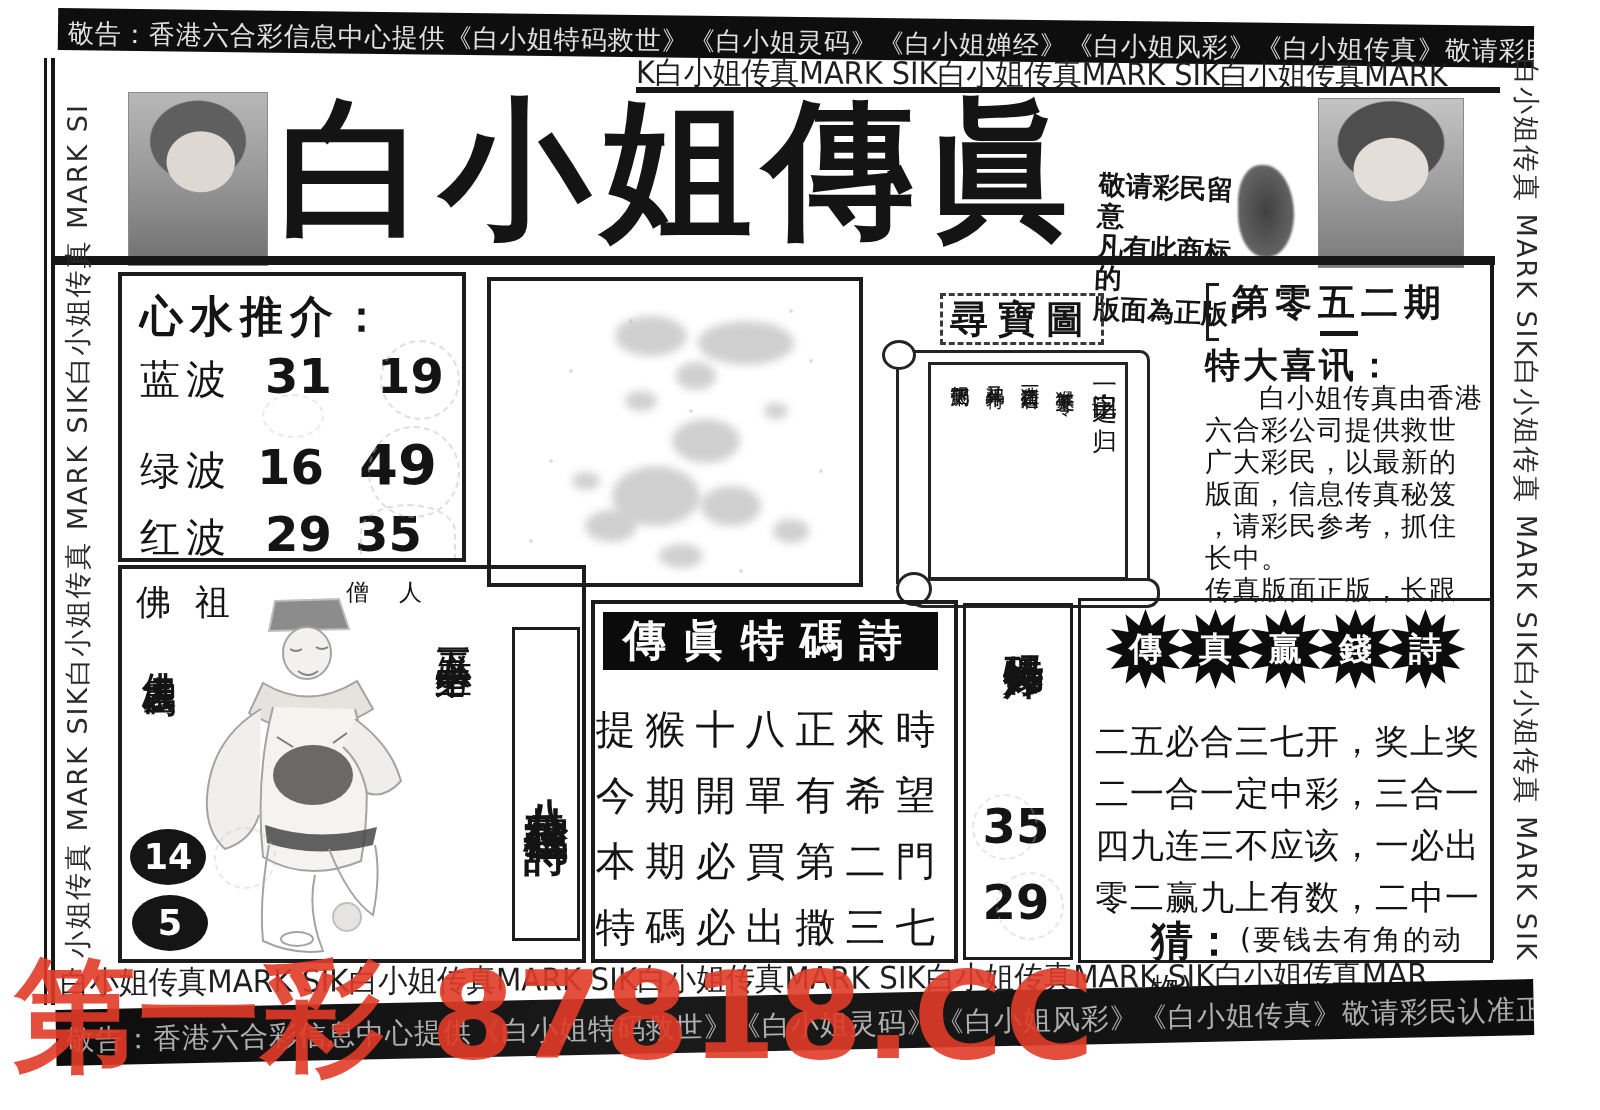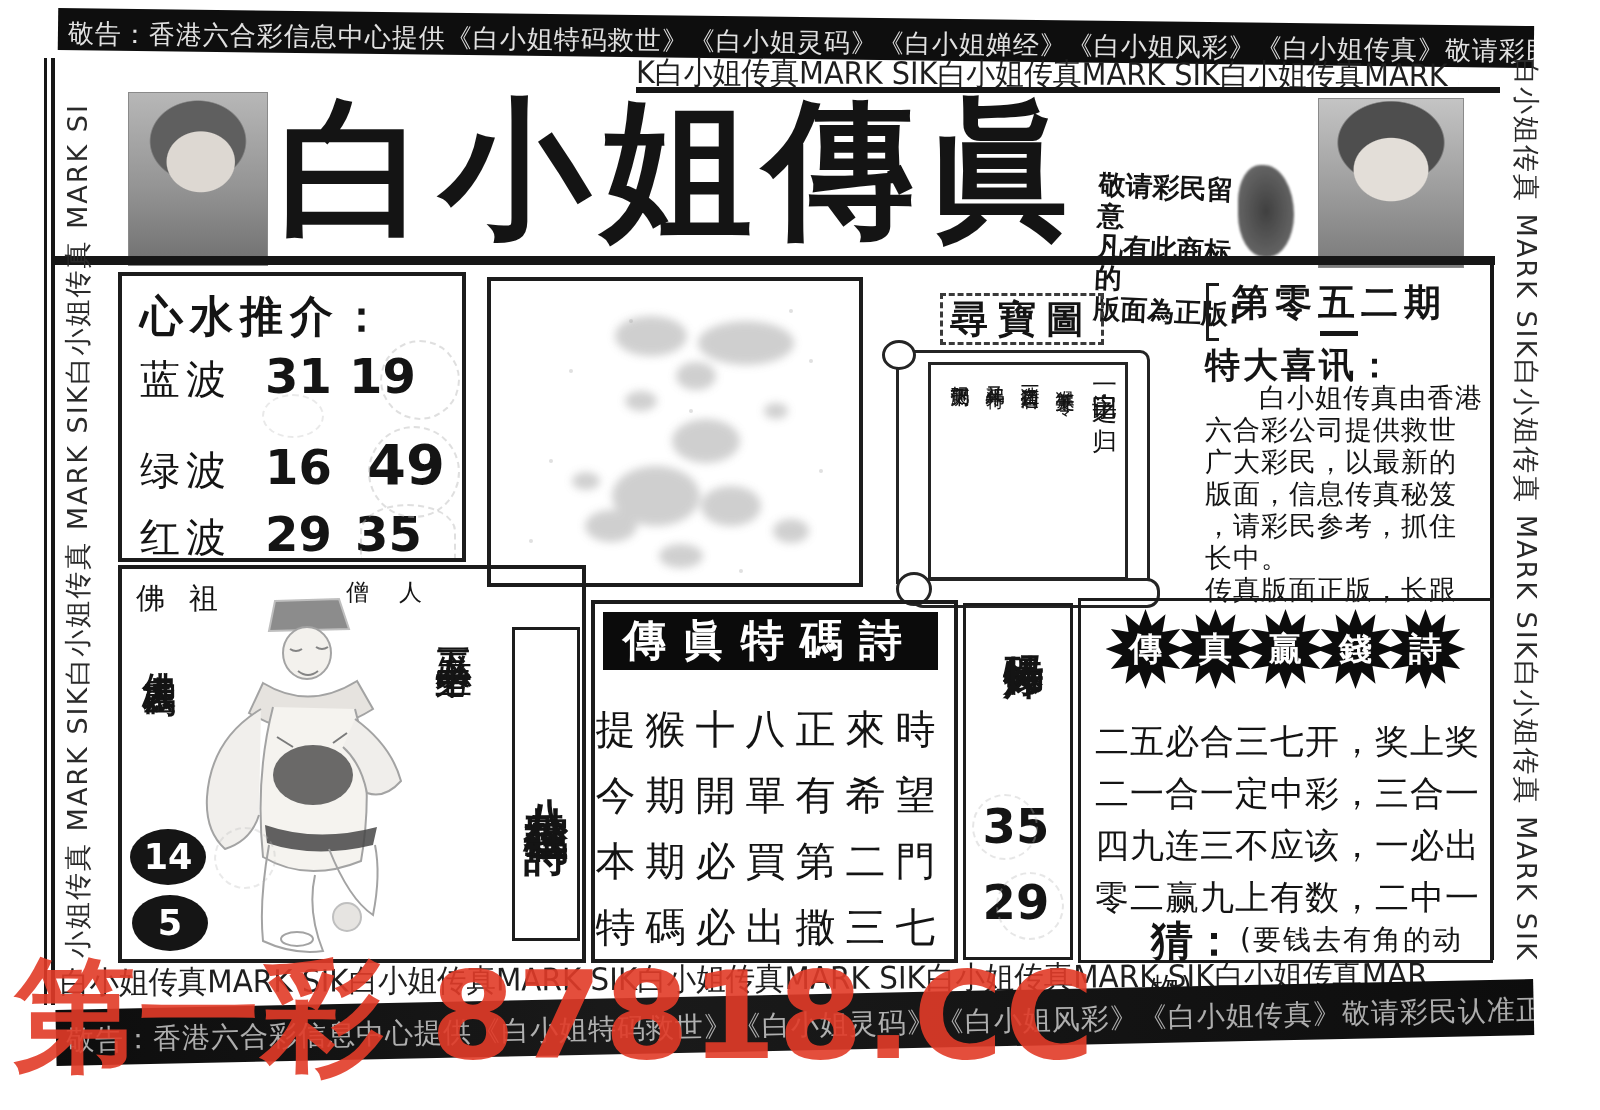--- a/index.html
+++ b/index.html
@@ -64,25 +64,25 @@
        radial-gradient(66% 44% at 50% 26%, #4e4e4e 0 55%, rgba(0,0,0,0) 57%),
        linear-gradient(180deg,#c4c4c4,#9c9c9c 55%,#7a7a7a);"></div>
 
   <div class="abs ink" style="left:55px;top:256px;width:1440px;height:9px;"></div>
 
   <div class="abs box4" style="left:118px;top:272px;width:340px;height:282px;">
     <div class="abs" style="left:18px;top:12px;font-size:43px;font-weight:600;letter-spacing:7px;white-space:nowrap;">心水推介：</div>
     <div class="abs" style="left:18px;top:72px;">
       <span style="font-size:40px;letter-spacing:6px;">蓝波</span>
       <span style="font-size:48px;font-weight:700;margin-left:28px;">31</span>
-      <span style="font-size:48px;font-weight:700;margin-left:12px;">19</span>
+      <span style="font-size:48px;font-weight:700;margin-left:40px;">19</span>
     </div>
     <div class="abs" style="left:18px;top:156px;">
       <span style="font-size:40px;letter-spacing:6px;">绿波</span>
-      <span style="font-size:48px;font-weight:700;margin-left:28px;">16</span>
+      <span style="font-size:48px;font-weight:700;margin-left:20px;">16</span>
       <span style="font-size:56px;font-weight:700;margin-left:30px;">49</span>
     </div>
     <div class="abs" style="left:18px;top:230px;">
       <span style="font-size:40px;letter-spacing:6px;">红波</span>
       <span style="font-size:48px;font-weight:700;margin-left:28px;">29</span>
       <span style="font-size:48px;font-weight:700;margin-left:18px;">35</span>
     </div>
     <div class="ghost" style="left:258px;top:64px;width:76px;height:76px;"></div>
     <div class="ghost" style="left:246px;top:150px;width:88px;height:88px;"></div>
     <div class="ghost" style="left:238px;top:228px;width:92px;height:52px;border-bottom:none;border-radius:50% 50% 0 0;"></div>
@@ -148,21 +148,21 @@
     <div style="text-indent:54px;">白小姐传真由香港</div>
     <div>六合彩公司提供救世</div>
     <div>广大彩民，以最新的</div>
     <div>版面，信息传真秘笈</div>
     <div>，请彩民参考，抓住</div>
     <div>长中。</div>
     <div>传真版面正版，长跟</div>
   </div>
 
   <div class="abs box4" style="left:118px;top:565px;width:460px;height:390px;">
-    <div class="abs" style="left:14px;top:10px;font-size:29px;letter-spacing:24px;white-space:nowrap;">佛祖</div>
+    <div class="abs" style="left:14px;top:10px;font-size:35px;letter-spacing:24px;white-space:nowrap;">佛祖</div>
     <div class="abs" style="left:224px;top:8px;font-size:23px;letter-spacing:30px;white-space:nowrap;">僧人</div>
 
     <svg class="abs" style="left:55px;top:18px;" width="252" height="368" viewBox="0 0 252 368">
       <g stroke="#9a9a9a" stroke-width="2" fill="none" opacity=".9">
         <path d="M98 14 L162 12 L172 42 L92 44 Z" fill="#4a4a4a" opacity=".7"></path>
         <ellipse cx="130" cy="66" rx="24" ry="26" fill="#f2f0ec"></ellipse>
         <path d="M113 62 q6 4 12 0 M139 60 q6 4 12 0" stroke="#777"></path>
         <path d="M121 84 q10 8 20 0" stroke="#777"></path>
         <path d="M86 96 q46 28 94 -2 l16 28 q-64 40 -124 4 Z" fill="#e4e1dc"></path>
         <path d="M84 122 q-50 30 -54 88 q-2 34 18 52 q26 -8 34 -34" fill="#f0eeea"></path>

